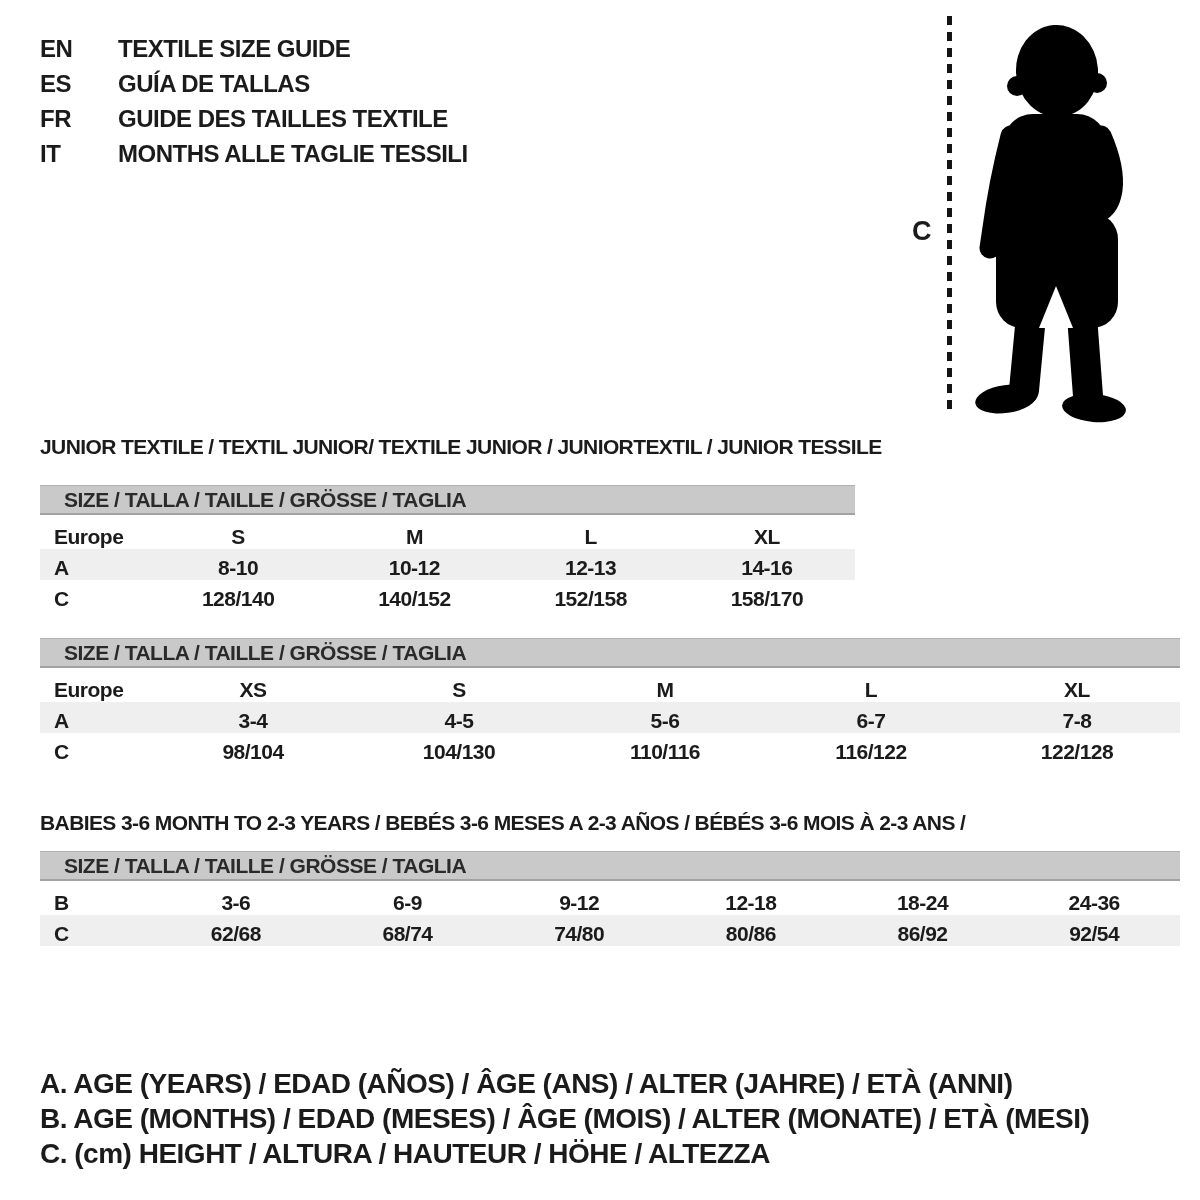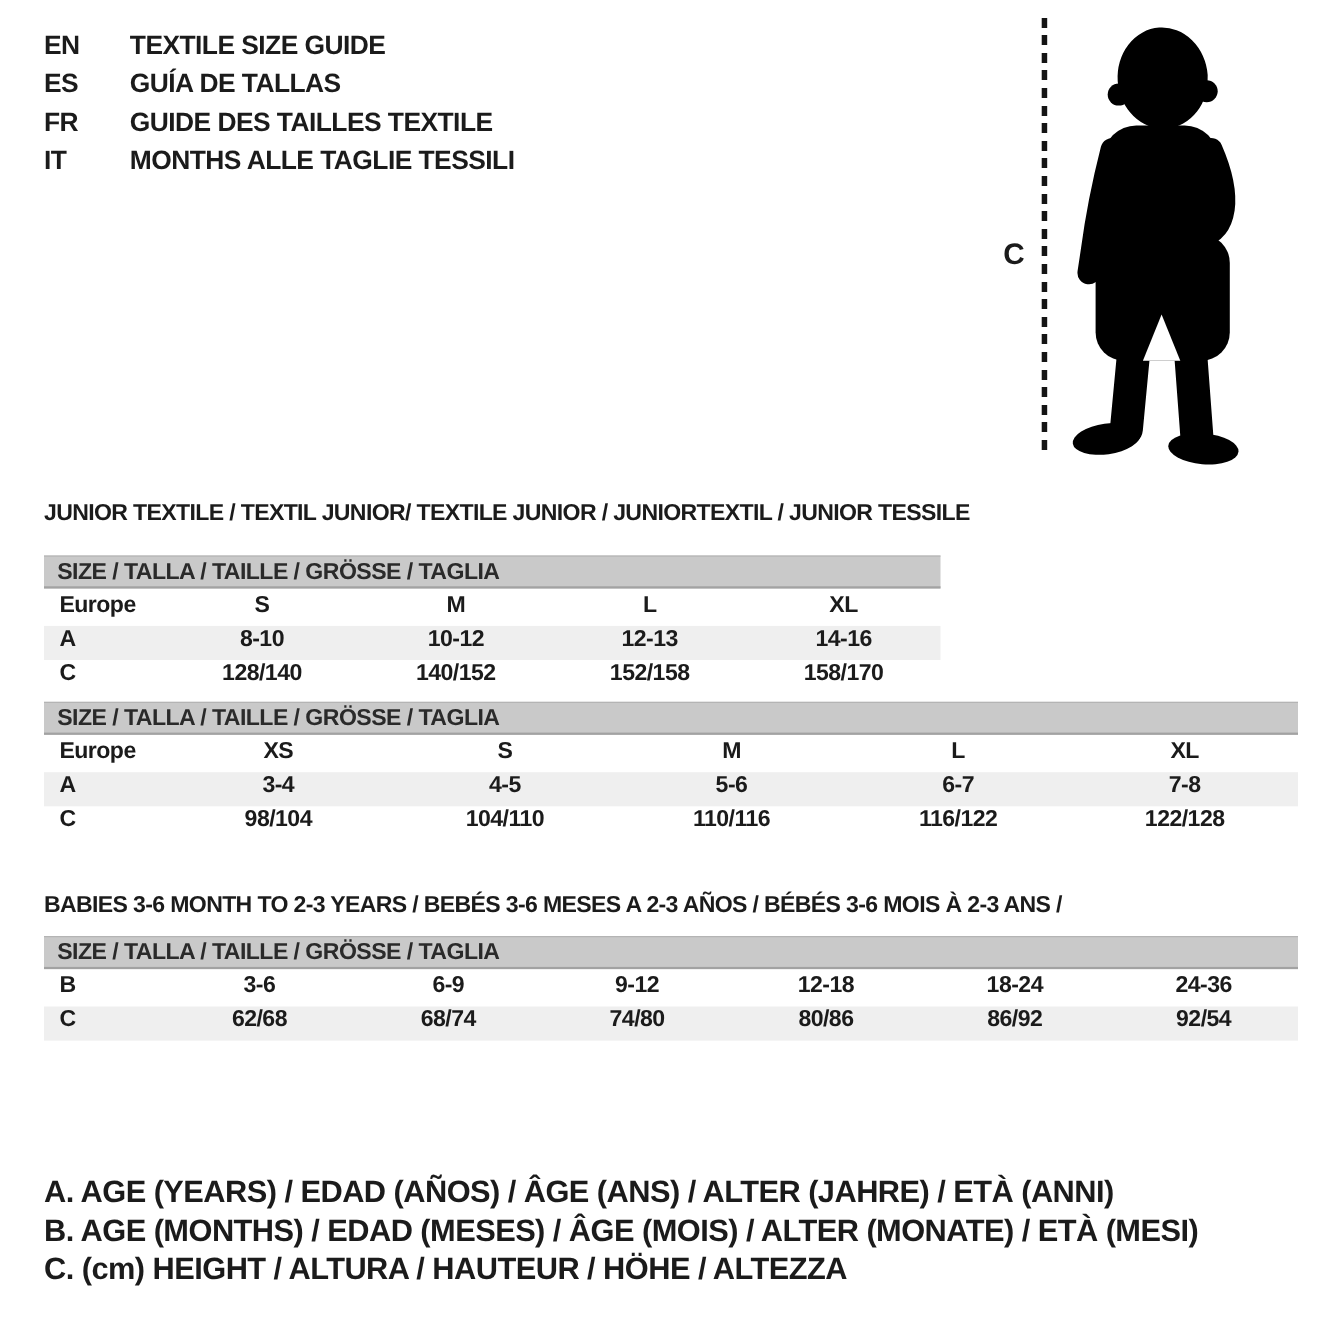--- a/index.html
+++ b/index.html
@@ -4,46 +4,46 @@
 <style>
   html,body{margin:0;padding:0;}
   body{
     width:1200px;height:1200px;position:relative;overflow:hidden;
     background:#ffffff;color:#1b1b1b;
     font-family:"Liberation Sans",sans-serif;
     -webkit-font-smoothing:antialiased;
   }
   
   .lang-block{position:absolute;left:40px;top:28px;}
-  .lang-row{display:flex;height:35px;align-items:flex-start;
+  .lang-row{display:flex;height:35px;align-items:flex-end;
     font-size:24px;font-weight:700;letter-spacing:-0.5px;}
   .lang-code{width:78px;flex:0 0 78px;}
   .lang-title{white-space:nowrap;}
   
   .measure-line{position:absolute;left:947px;top:16px;width:5px;height:400px;
     background:repeating-linear-gradient(to bottom,#141414 0 9px,transparent 9px 16px);}
   .measure-label{position:absolute;left:912px;top:216px;
     font-size:27px;font-weight:700;}
   .silhouette{position:absolute;left:963px;top:14px;width:177px;height:410px;}
   
   .sec{position:absolute;left:40px;}
-  .sec-junior{top:430px;width:815px;margin-top:20px;}
+  .sec-junior{top:430px;width:815px;}
   .sec-children{top:638px;width:1140px;}
   .sec-babies{top:806px;width:1140px;}
   .sec-title{font-size:21px;font-weight:700;letter-spacing:-0.6px;
     line-height:33px;white-space:nowrap;}
   .sec-junior .sec-title{margin-bottom:22px;}
   .sec-children .sec-title{margin-bottom:24px;}
   .sec-babies .sec-title{margin-bottom:12px;}
   .size-bar{height:30px;background:#c9c9c9;display:flex;align-items:center;
-    padding-left:12px;box-sizing:border-box;
+    padding-left:24px;box-sizing:border-box;
     border-top:1px solid #b2b2b2;border-bottom:2px solid #a2a2a2;
     font-size:21px;font-weight:700;letter-spacing:-0.5px;color:#2a2a2a;}
   .tbody{margin-top:3px;}
-  .trow{display:flex;height:31px;align-items:flex-start;
+  .trow{display:flex;height:31px;align-items:flex-end;
     font-size:21px;font-weight:700;letter-spacing:-0.5px;}
   .trow:nth-child(even){background:#efefef;}
   .cell{flex:1;text-align:center;}
   .cell.label{flex:0 0 110px;text-align:left;padding-left:14px;box-sizing:border-box;}
   
   .legend{position:absolute;left:40px;top:1066px;}
   .legend-row{height:35px;display:flex;align-items:center;
     font-size:28px;font-weight:700;letter-spacing:-0.5px;white-space:nowrap;}
 </style>
 </head>
@@ -143,21 +143,21 @@
           <div class="cell label">A</div>
           <div class="cell">3-4</div>
           <div class="cell">4-5</div>
           <div class="cell">5-6</div>
           <div class="cell">6-7</div>
           <div class="cell">7-8</div>
         </div>
         <div class="trow">
           <div class="cell label">C</div>
           <div class="cell">98/104</div>
-          <div class="cell">104/110</div>
+          <div class="cell">104/130</div>
           <div class="cell">110/116</div>
           <div class="cell">116/122</div>
           <div class="cell">122/128</div>
         </div>
       </div>
   </div>
 </div>
 
 <div class="sec sec-babies">
   <div class="sec-title">

